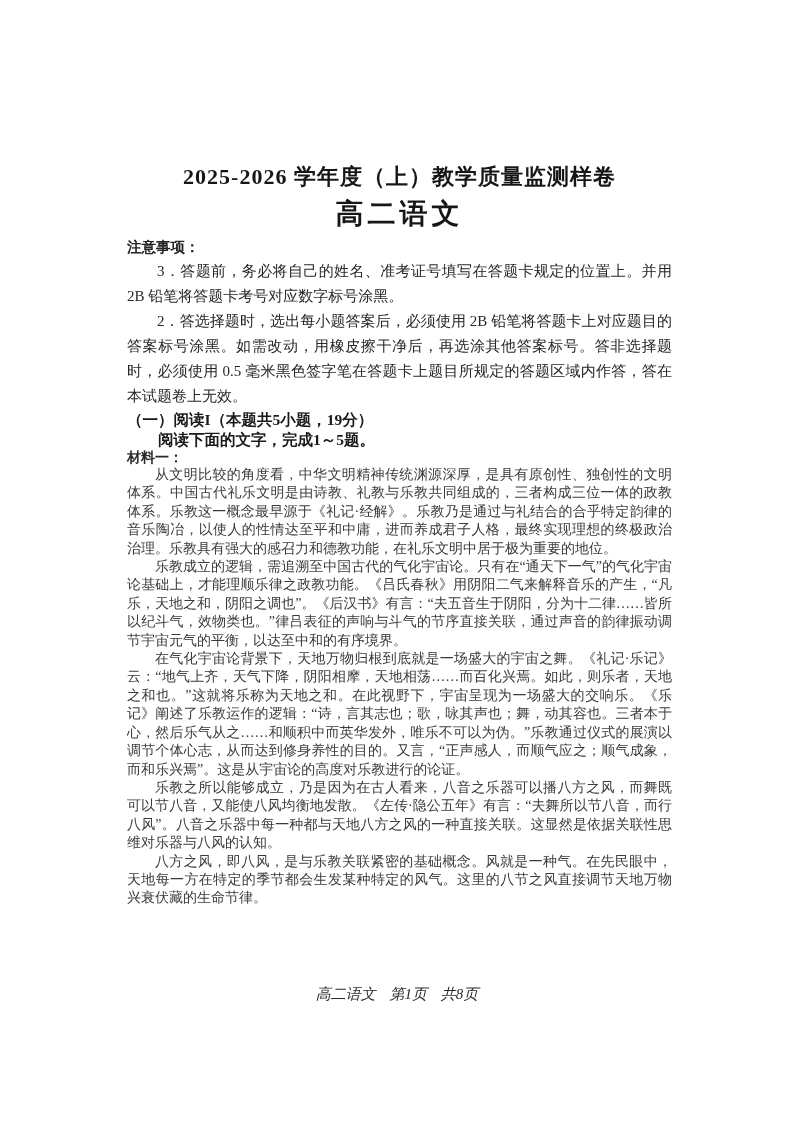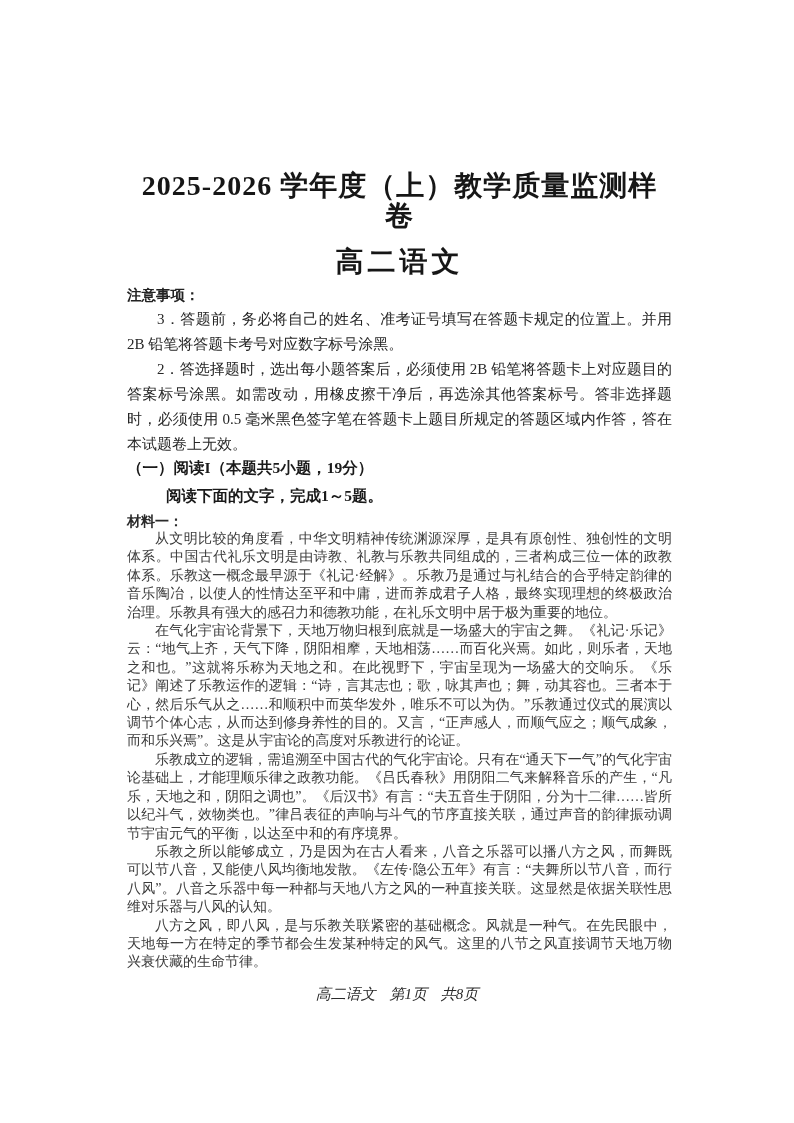--- a/index.html
+++ b/index.html
@@ -16,22 +16,22 @@
     font-family: "Liberation Serif", serif;
     color: #1c1c1c;
   }
   .content {
     position: absolute;
     left: 127px;
     top: 159px;
     width: 545px;
   }
   .exam-title {
-    margin: 12px;
-    font-size: 28px;
+    margin: 3px;
+    font-size: 22px;
     line-height: 30px;
     font-weight: bold;
     text-align: center;
     letter-spacing: 1px;
     color: #161616;
   }
   .exam-subject {
     margin: 0;
     font-size: 28px;
     line-height: 37px;
@@ -64,21 +64,21 @@
     color: #1a1a1a;
   }
   .part-heading {
     margin: 0;
     font-size: 15.5px;
     line-height: 21px;
     font-weight: bold;
     color: #1a1a1a;
   }
   .read-instruction {
-    margin: 8px;
+    margin: 0;
     font-size: 15.5px;
     line-height: 19px;
     font-weight: bold;
     text-indent: 2em;
     color: #1a1a1a;
   }
   .material-label {
     margin: 0;
     font-family: "Liberation Sans", sans-serif;
     font-size: 14px;
@@ -120,22 +120,22 @@
       <p class="notice-item">3．答题前，务必将自己的姓名、准考证号填写在答题卡规定的位置上。并用 2B 铅笔将答题卡考号对应数字标号涂黑。</p>
       <p class="notice-item">2．答选择题时，选出每小题答案后，必须使用 2B 铅笔将答题卡上对应题目的答案标号涂黑。如需改动，用橡皮擦干净后，再选涂其他答案标号。答非选择题时，必须使用 0.5 毫米黑色签字笔在答题卡上题目所规定的答题区域内作答，答在本试题卷上无效。</p>
     </div>
 
     <p class="part-heading">（一）阅读I（本题共5小题，19分）</p>
     <p class="read-instruction">阅读下面的文字，完成1～5题。</p>
     <p class="material-label">材料一：</p>
 
     <div>
       <p class="material-paragraph">从文明比较的角度看，中华文明精神传统渊源深厚，是具有原创性、独创性的文明体系。中国古代礼乐文明是由诗教、礼教与乐教共同组成的，三者构成三位一体的政教体系。乐教这一概念最早源于《礼记·经解》。乐教乃是通过与礼结合的合乎特定韵律的音乐陶冶，以使人的性情达至平和中庸，进而养成君子人格，最终实现理想的终极政治治理。乐教具有强大的感召力和德教功能，在礼乐文明中居于极为重要的地位。</p>
+      <p class="material-paragraph">乐教成立的逻辑，需追溯至中国古代的气化宇宙论。只有在“通天下一气”的气化宇宙论基础上，才能理顺乐律之政教功能。《吕氏春秋》用阴阳二气来解释音乐的产生，“凡乐，天地之和，阴阳之调也”。《后汉书》有言：“夫五音生于阴阳，分为十二律……皆所以纪斗气，效物类也。”律吕表征的声响与斗气的节序直接关联，通过声音的韵律振动调节宇宙元气的平衡，以达至中和的有序境界。</p>
       <p class="material-paragraph">在气化宇宙论背景下，天地万物归根到底就是一场盛大的宇宙之舞。《礼记·乐记》云：“地气上齐，天气下降，阴阳相摩，天地相荡……而百化兴焉。如此，则乐者，天地之和也。”这就将乐称为天地之和。在此视野下，宇宙呈现为一场盛大的交响乐。《乐记》阐述了乐教运作的逻辑：“诗，言其志也；歌，咏其声也；舞，动其容也。三者本于心，然后乐气从之……和顺积中而英华发外，唯乐不可以为伪。”乐教通过仪式的展演以调节个体心志，从而达到修身养性的目的。又言，“正声感人，而顺气应之；顺气成象，而和乐兴焉”。这是从宇宙论的高度对乐教进行的论证。</p>
-      <p class="material-paragraph">乐教成立的逻辑，需追溯至中国古代的气化宇宙论。只有在“通天下一气”的气化宇宙论基础上，才能理顺乐律之政教功能。《吕氏春秋》用阴阳二气来解释音乐的产生，“凡乐，天地之和，阴阳之调也”。《后汉书》有言：“夫五音生于阴阳，分为十二律……皆所以纪斗气，效物类也。”律吕表征的声响与斗气的节序直接关联，通过声音的韵律振动调节宇宙元气的平衡，以达至中和的有序境界。</p>
       <p class="material-paragraph">乐教之所以能够成立，乃是因为在古人看来，八音之乐器可以播八方之风，而舞既可以节八音，又能使八风均衡地发散。《左传·隐公五年》有言：“夫舞所以节八音，而行八风”。八音之乐器中每一种都与天地八方之风的一种直接关联。这显然是依据关联性思维对乐器与八风的认知。</p>
       <p class="material-paragraph">八方之风，即八风，是与乐教关联紧密的基础概念。风就是一种气。在先民眼中，天地每一方在特定的季节都会生发某种特定的风气。这里的八节之风直接调节天地万物兴衰伏藏的生命节律。</p>
     </div>
 
   </div>
 
   <div class="page-footer">
     <span>高二语文</span>
     <span>第1页</span>
     <span>共8页</span>

